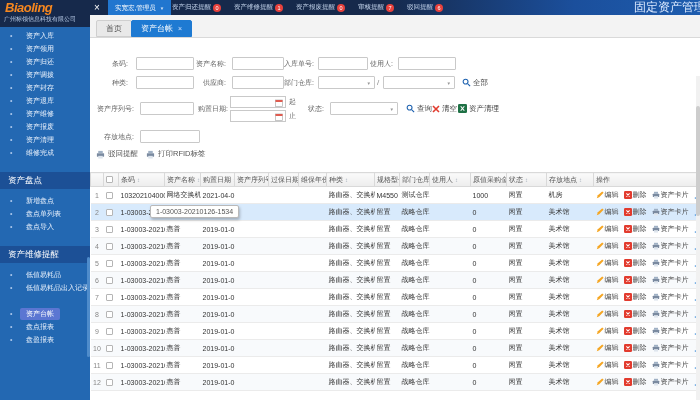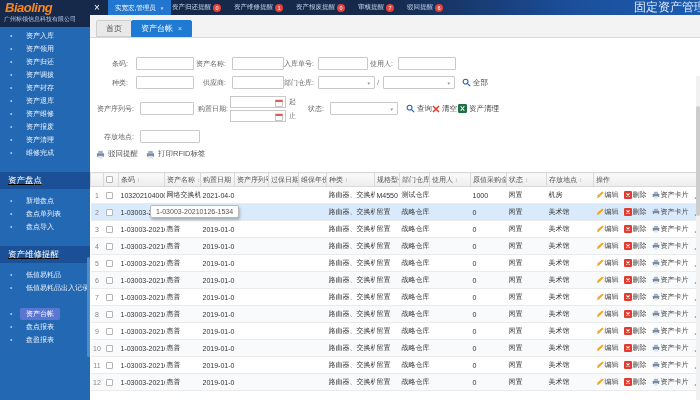--- a/index.html
+++ b/index.html
@@ -23,21 +23,21 @@
                color:#dceaff; font-size:12px; line-height:15px; white-space:nowrap; }
 
   
   .logo-block { position:absolute; left:0; top:0; width:90px; height:27px; background:#16294b; z-index:6; }
   .logo-text { font-style:italic; font-weight:bold; font-size:13px; letter-spacing:-0.5px;
                color:#f6871f; padding:1px 0 0 5px; line-height:14px; }
   .company { font-size:6px; color:#b9cce8; padding-left:4px; white-space:nowrap; }
 
   
   .sidebar { position:absolute; left:0; top:27px; width:90px; height:373px; background:#2368b2; overflow:hidden; }
-  .side-section { margin-top:13px;text-decoration:underline; }
+  .side-section { margin-top:13px; }
   .side-section:first-child { margin-top:2px; }
   .side-title { height:17px; line-height:17px; background:#1c5096; color:#ffffff; font-size:8.5px;
                 padding-left:8px; margin-bottom:5px; white-space:nowrap; }
   .side-item { position:relative; height:13px; line-height:13px; font-size:7px; color:#e9f1fc;
                padding-left:20px; white-space:nowrap; cursor:pointer; }
   .side-item::before { content:"•"; position:absolute; left:10px; top:0; color:#a9c6ea; font-size:7px; }
   .side-label { display:inline-block; padding:0 6px; border-radius:2px; line-height:12px; }
   .side-item.active .side-label { background:#5b76d2; color:#fff; }
   .side-scroll { position:absolute; left:87px; top:230px; width:3px; height:100px; background:#4f8ccb; border-radius:2px; }
 

